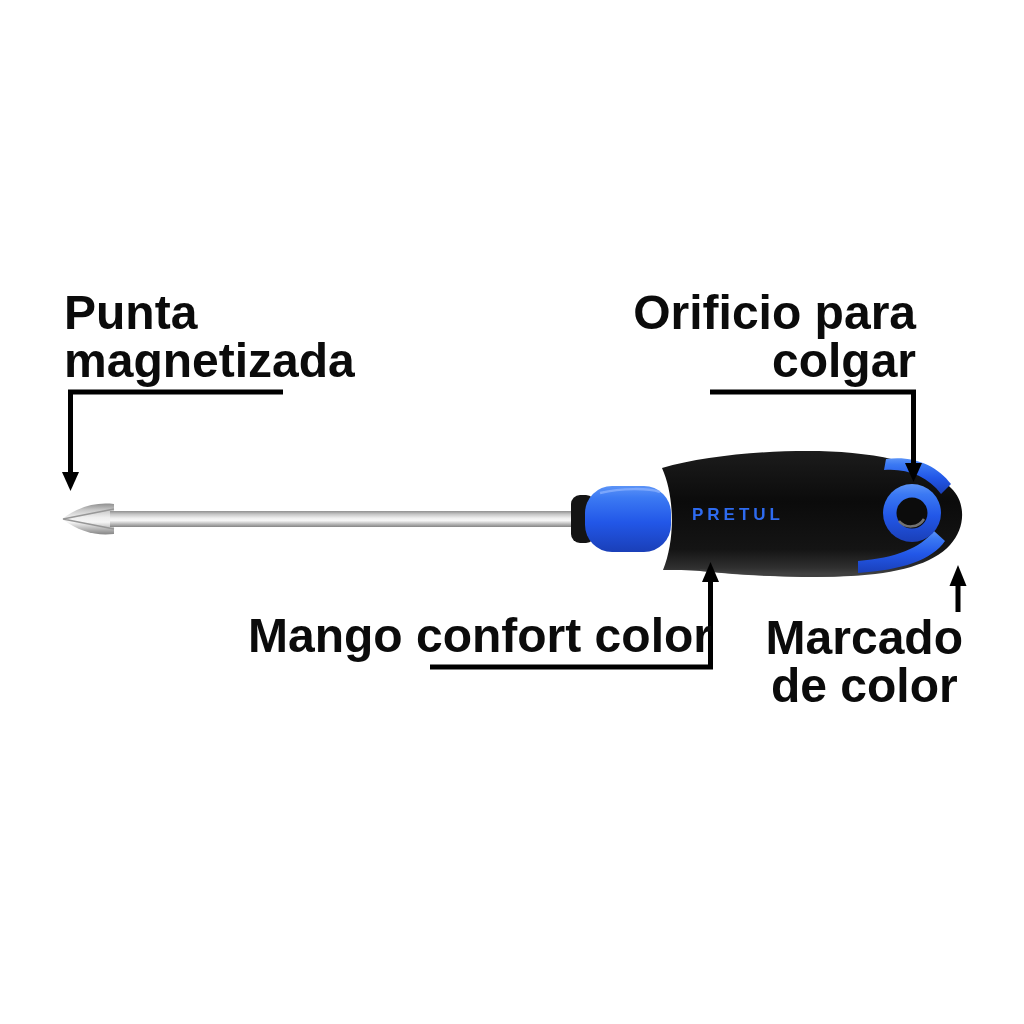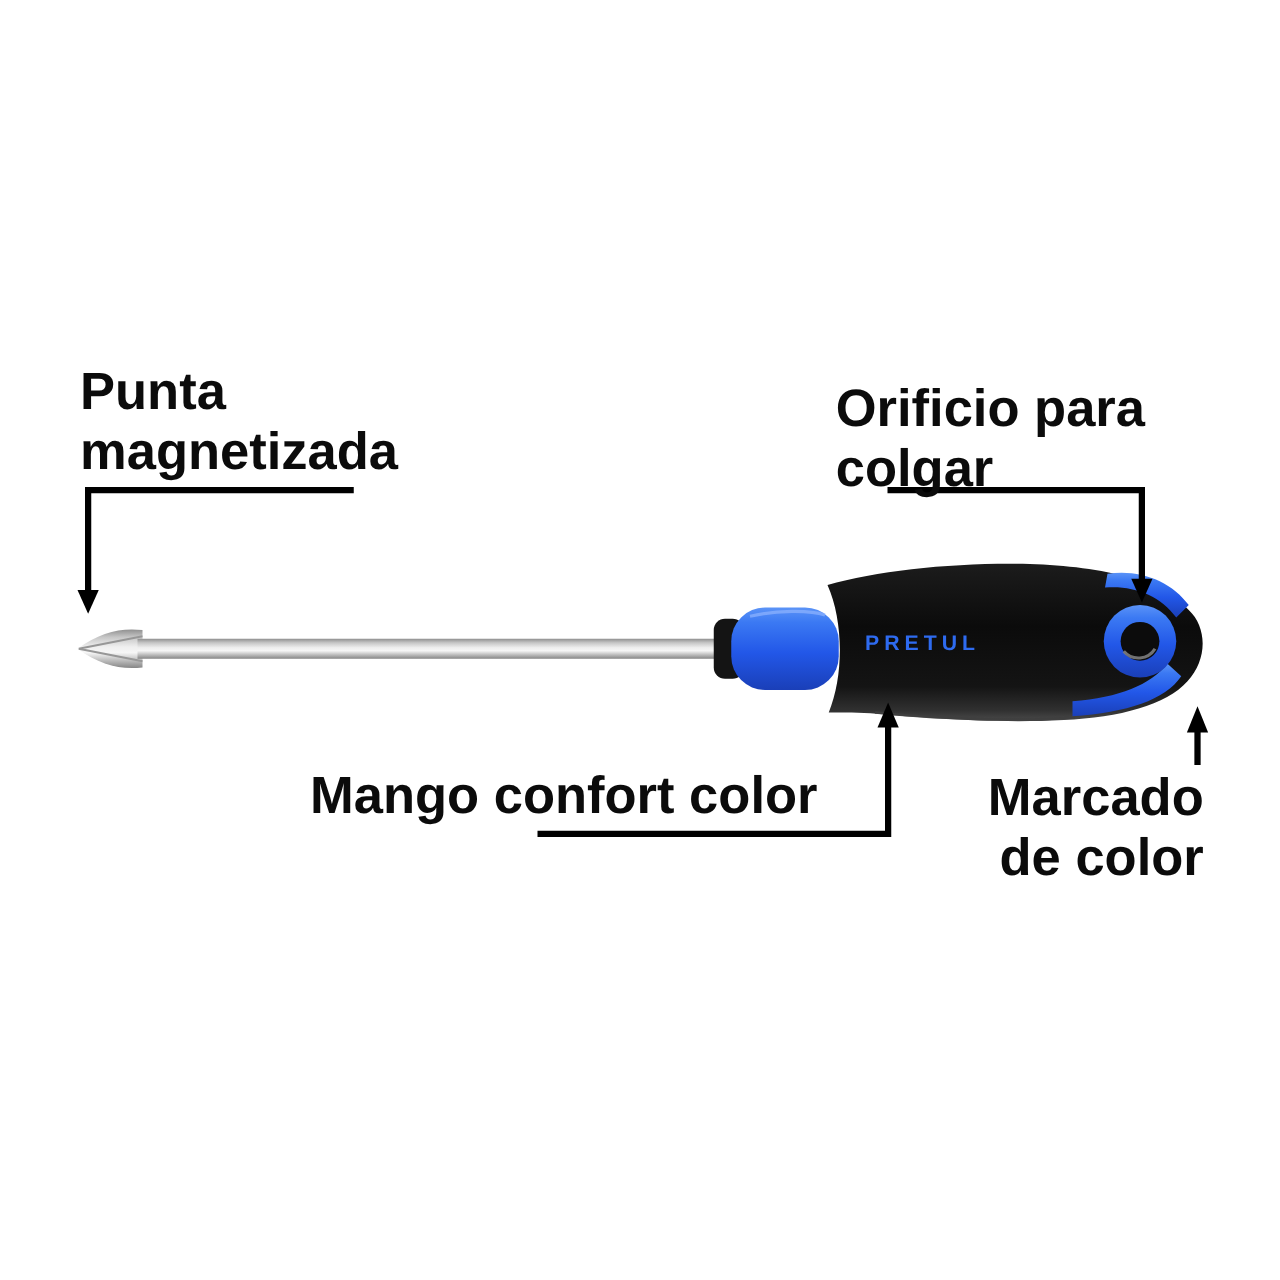--- a/index.html
+++ b/index.html
@@ -9,30 +9,30 @@
     background:#ffffff;
     overflow:hidden;
     margin:0 auto;
     font-family:"Liberation Sans",sans-serif;
   }
   .art{position:absolute;left:0;top:0;}
   .label{
     position:absolute;
     font-family:"Liberation Sans",sans-serif;
     font-weight:600;
-    font-size:42px;
+    font-size:48px;
     line-height:48px;
     color:#0b0b0b;
     white-space:nowrap;
   }
   .label .line{display:block;}
   #label-tip{left:64px;top:289px;text-align:left;}
-  #label-hole{top:289px;right:108px;text-align:left;margin-top:14px;}
+  #label-hole{top:289px;right:108px;text-align:right;}
   #label-grip{left:248px;top:612px;}
-  #label-marking{top:614px;right:61px;text-align:right;}
+  #label-marking{top:614px;right:61px;text-align:center;}
 </style>
 </head>
 <body>
 
 <div class="canvas">
 
   <svg class="art" width="1024" height="1024" viewBox="0 0 1024 1024">
     <defs>
       <linearGradient id="shaftGrad" x1="0" y1="0" x2="0" y2="1">
         <stop offset="0" stop-color="#8f8f8f"></stop>

